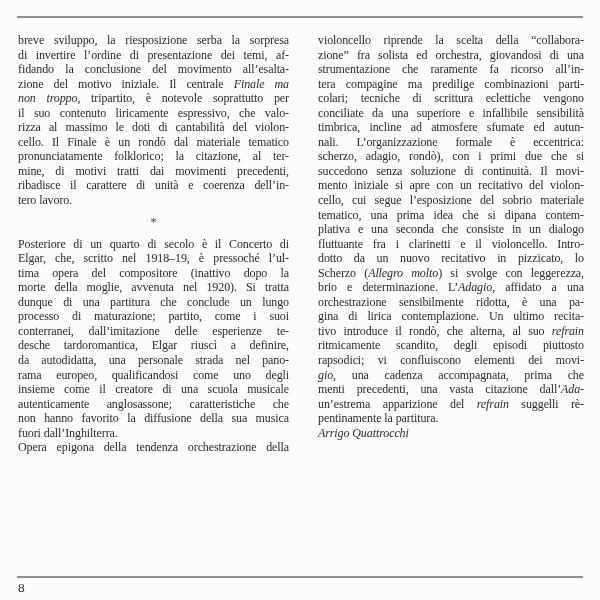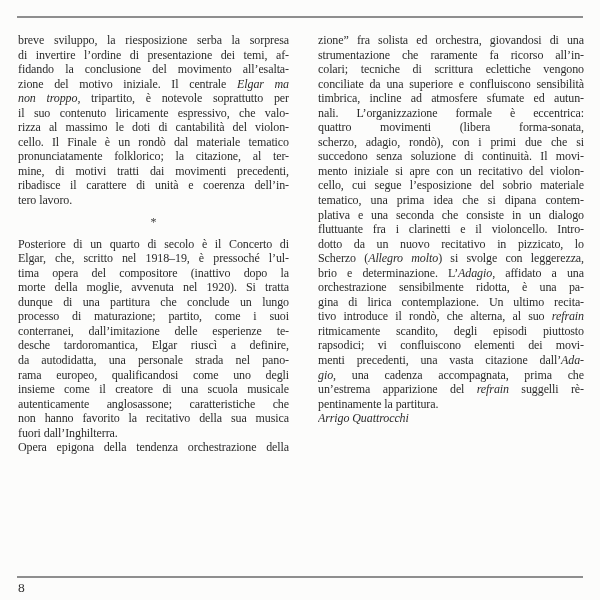--- a/index.html
+++ b/index.html
@@ -36,21 +36,21 @@
 <body>
 
 <div class="page">
   <div class="rule rule-top"></div>
 
   <div class="cols">
     <div class="col col-left">
         <div class="ln">breve sviluppo, la riesposizione serba la sorpresa</div>
         <div class="ln">di invertire l’ordine di presentazione dei temi, af-</div>
         <div class="ln">fidando la conclusione del movimento all’esalta-</div>
-        <div class="ln">zione del motivo iniziale. Il centrale <i>Elgar ma</i></div>
+        <div class="ln">zione del motivo iniziale. Il centrale <i>Finale ma</i></div>
         <div class="ln"><i>non troppo</i>, tripartito, è notevole soprattutto per</div>
         <div class="ln">il suo contenuto liricamente espressivo, che valo-</div>
         <div class="ln">rizza al massimo le doti di cantabilità del violon-</div>
         <div class="ln">cello. Il Finale è un rondò dal materiale tematico</div>
         <div class="ln">pronunciatamente folklorico; la citazione, al ter-</div>
         <div class="ln">mine, di motivi tratti dai movimenti precedenti,</div>
         <div class="ln">ribadisce il carattere di unità e coerenza dell’in-</div>
         <div class="ln end">tero lavoro.</div>
         <div class="sep">*</div>
         <div class="ln">Posteriore di un quarto di secolo è il Concerto di</div>
@@ -58,49 +58,50 @@
         <div class="ln">tima opera del compositore (inattivo dopo la</div>
         <div class="ln">morte della moglie, avvenuta nel 1920). Si tratta</div>
         <div class="ln">dunque di una partitura che conclude un lungo</div>
         <div class="ln">processo di maturazione; partito, come i suoi</div>
         <div class="ln">conterranei, dall’imitazione delle esperienze te-</div>
         <div class="ln">desche tardoromantica, Elgar riuscì a definire,</div>
         <div class="ln">da autodidatta, una personale strada nel pano-</div>
         <div class="ln">rama europeo, qualificandosi come uno degli</div>
         <div class="ln">insieme come il creatore di una scuola musicale</div>
         <div class="ln">autenticamente anglosassone; caratteristiche che</div>
-        <div class="ln">non hanno favorito la recitativo della sua musica</div>
+        <div class="ln">non hanno favorito la diffusione della sua musica</div>
         <div class="ln end">fuori dall’Inghilterra.</div>
         <div class="ln">Opera epigona della tendenza orchestrazione della</div>
       </div>
     <div class="col col-right">
+        <div class="ln">violoncello riprende la scelta della “collabora-</div>
         <div class="ln">zione” fra solista ed orchestra, giovandosi di una</div>
         <div class="ln">strumentazione che raramente fa ricorso all’in-</div>
+        <div class="ln">tera compagine ma predilige combinazioni parti-</div>
         <div class="ln">colari; tecniche di scrittura eclettiche vengono</div>
-        <div class="ln">conciliate da una superiore e confluiscono sensibilità</div>
+        <div class="ln">conciliate da una superiore e infallibile sensibilità</div>
         <div class="ln">timbrica, incline ad atmosfere sfumate ed autun-</div>
         <div class="ln">nali. L’organizzazione formale è eccentrica:</div>
-        <div class="ln">quattro movimenti (libera forma-sonata,</div>
         <div class="ln">scherzo, adagio, rondò), con i primi due che si</div>
         <div class="ln">succedono senza soluzione di continuità. Il movi-</div>
         <div class="ln">mento iniziale si apre con un recitativo del violon-</div>
         <div class="ln">cello, cui segue l’esposizione del sobrio materiale</div>
         <div class="ln">tematico, una prima idea che si dipana contem-</div>
         <div class="ln">plativa e una seconda che consiste in un dialogo</div>
         <div class="ln">fluttuante fra i clarinetti e il violoncello. Intro-</div>
         <div class="ln">dotto da un nuovo recitativo in pizzicato, lo</div>
         <div class="ln">Scherzo (<i>Allegro molto</i>) si svolge con leggerezza,</div>
         <div class="ln">brio e determinazione. L’<i>Adagio</i>, affidato a una</div>
         <div class="ln">orchestrazione sensibilmente ridotta, è una pa-</div>
         <div class="ln">gina di lirica contemplazione. Un ultimo recita-</div>
         <div class="ln">tivo introduce il rondò, che alterna, al suo <i>refrain</i></div>
         <div class="ln">ritmicamente scandito, degli episodi piuttosto</div>
         <div class="ln">rapsodici; vi confluiscono elementi dei movi-</div>
+        <div class="ln"><i>gio</i>, una cadenza accompagnata, prima che</div>
         <div class="ln">menti precedenti, una vasta citazione dall’<i>Ada-</i></div>
-        <div class="ln"><i>gio</i>, una cadenza accompagnata, prima che</div>
         <div class="ln">un’estrema apparizione del <i>refrain</i> suggelli rè-</div>
         <div class="ln end">pentinamente la partitura.</div>
         <div class="ln end sig">Arrigo Quattrocchi</div>
       </div>
   </div>
 
   <div class="rule rule-bottom"></div>
   <div class="pagenum">8</div>
 </div>
 

